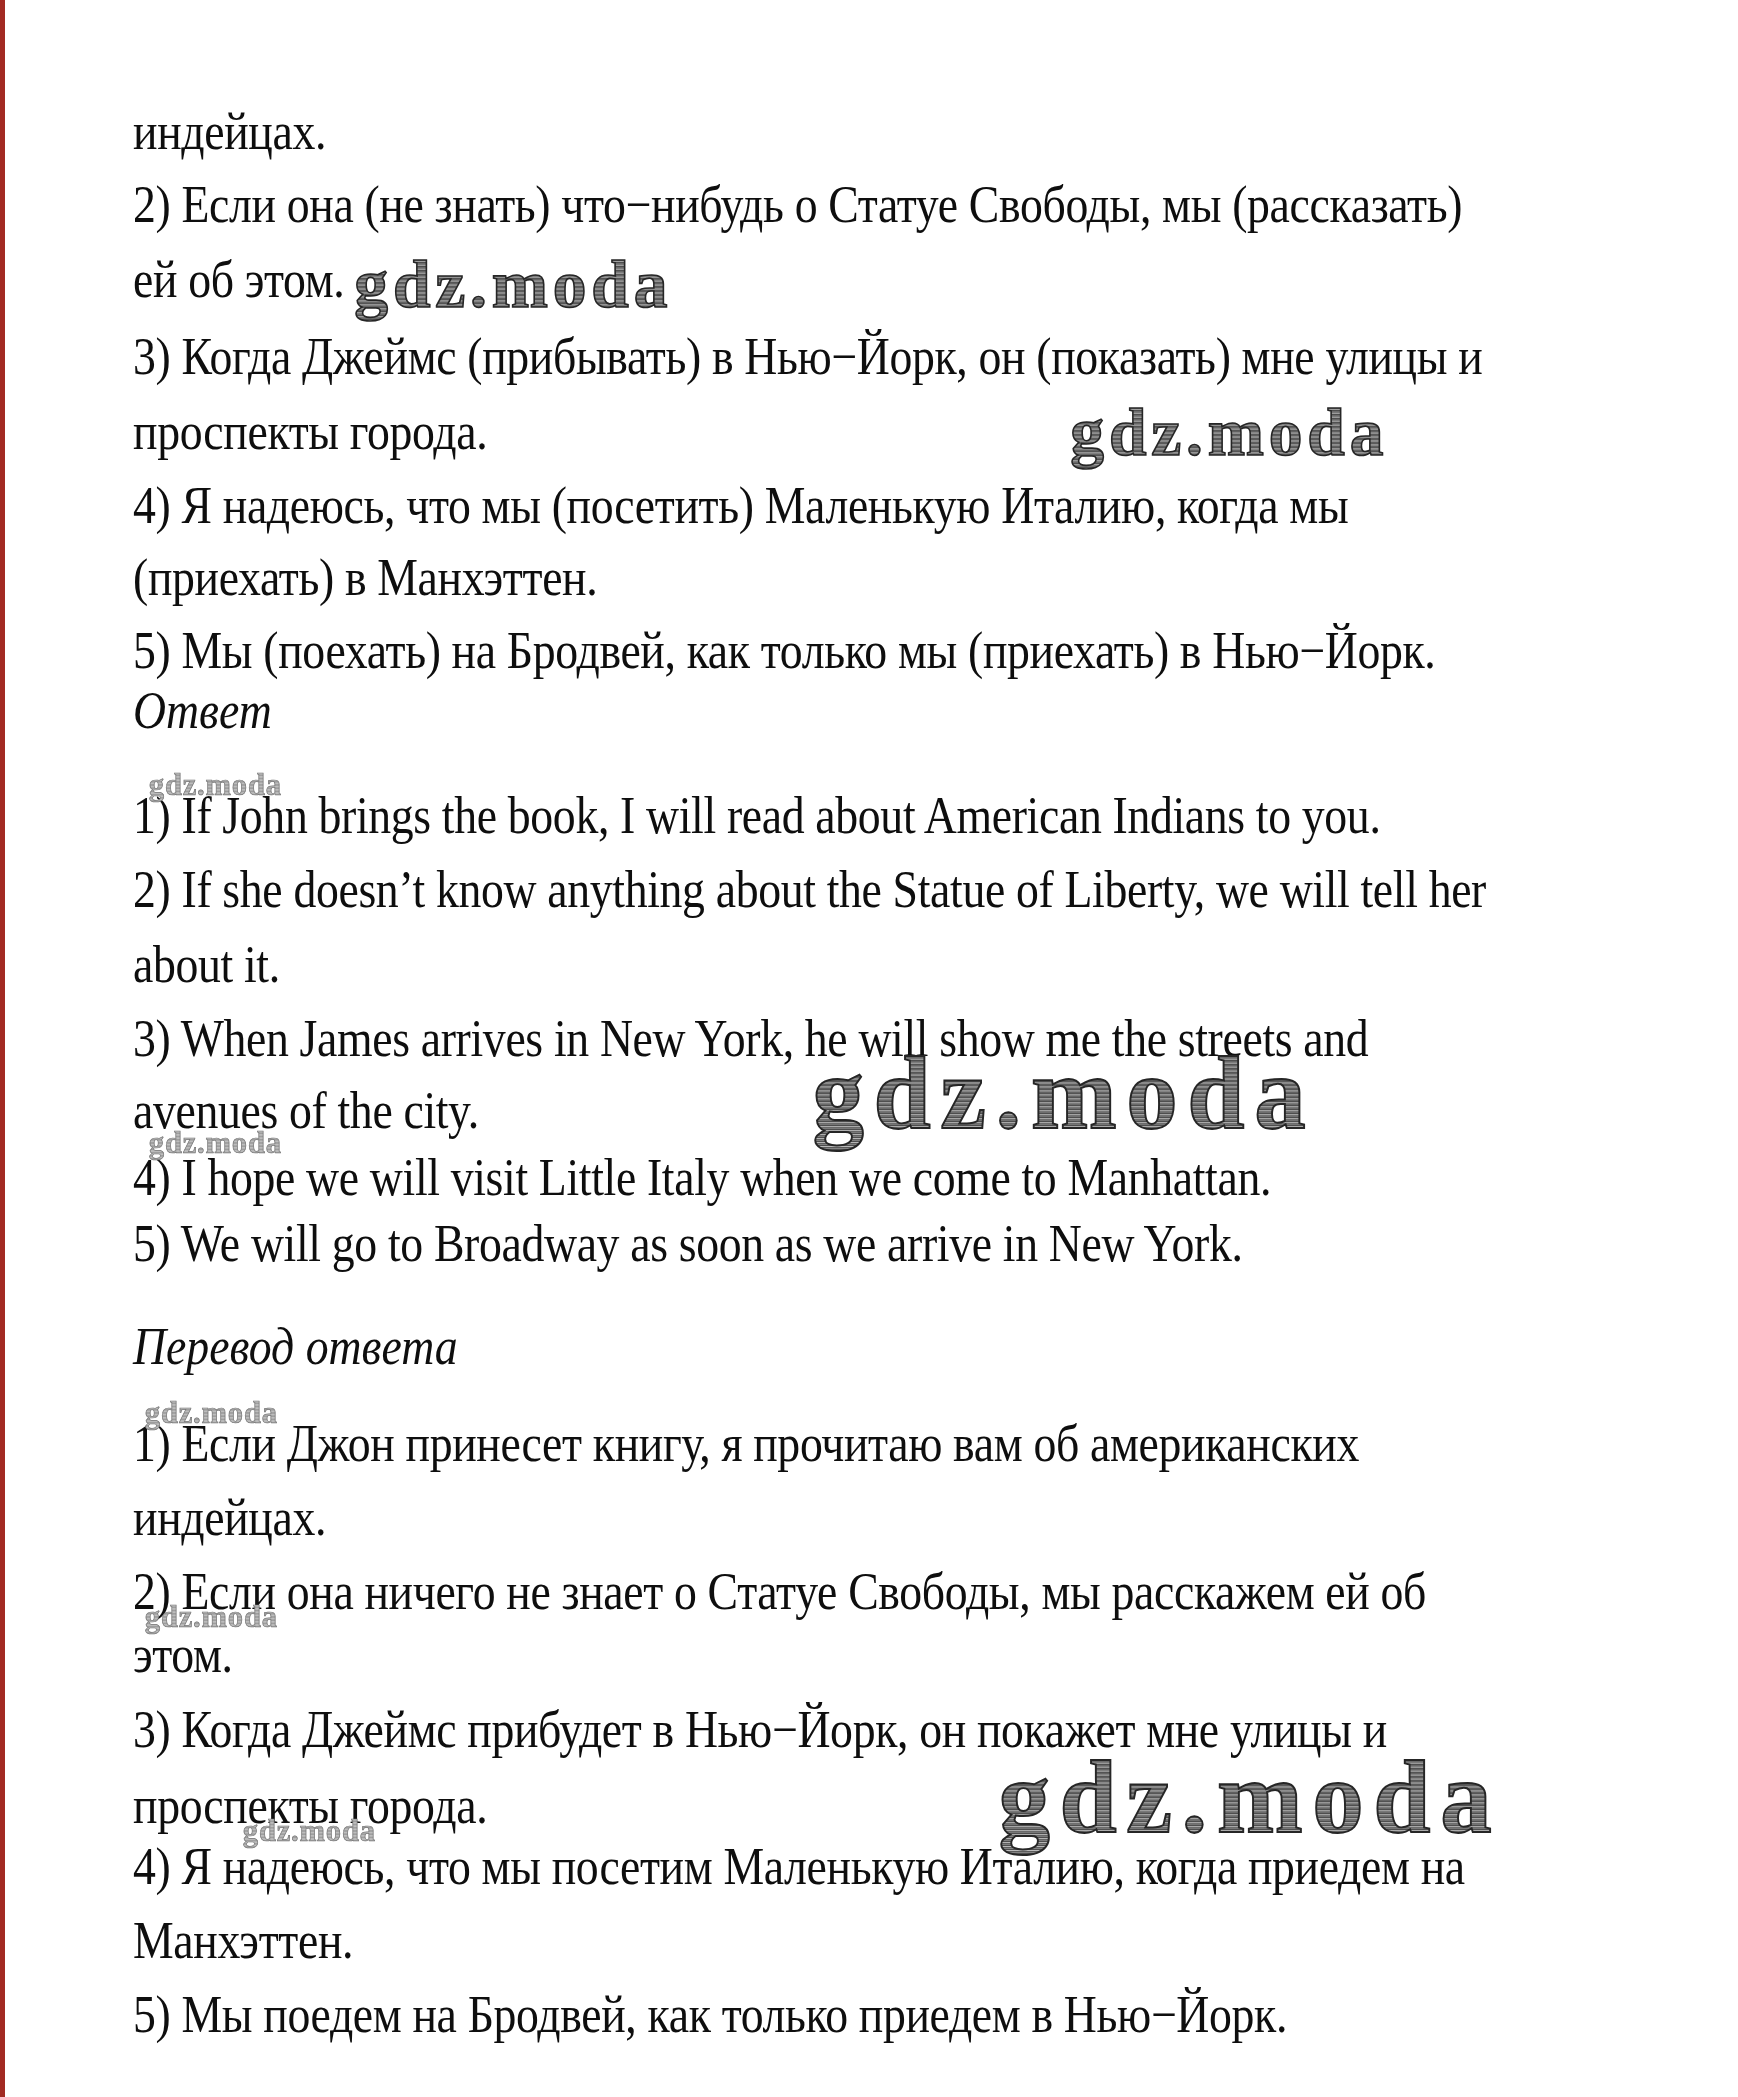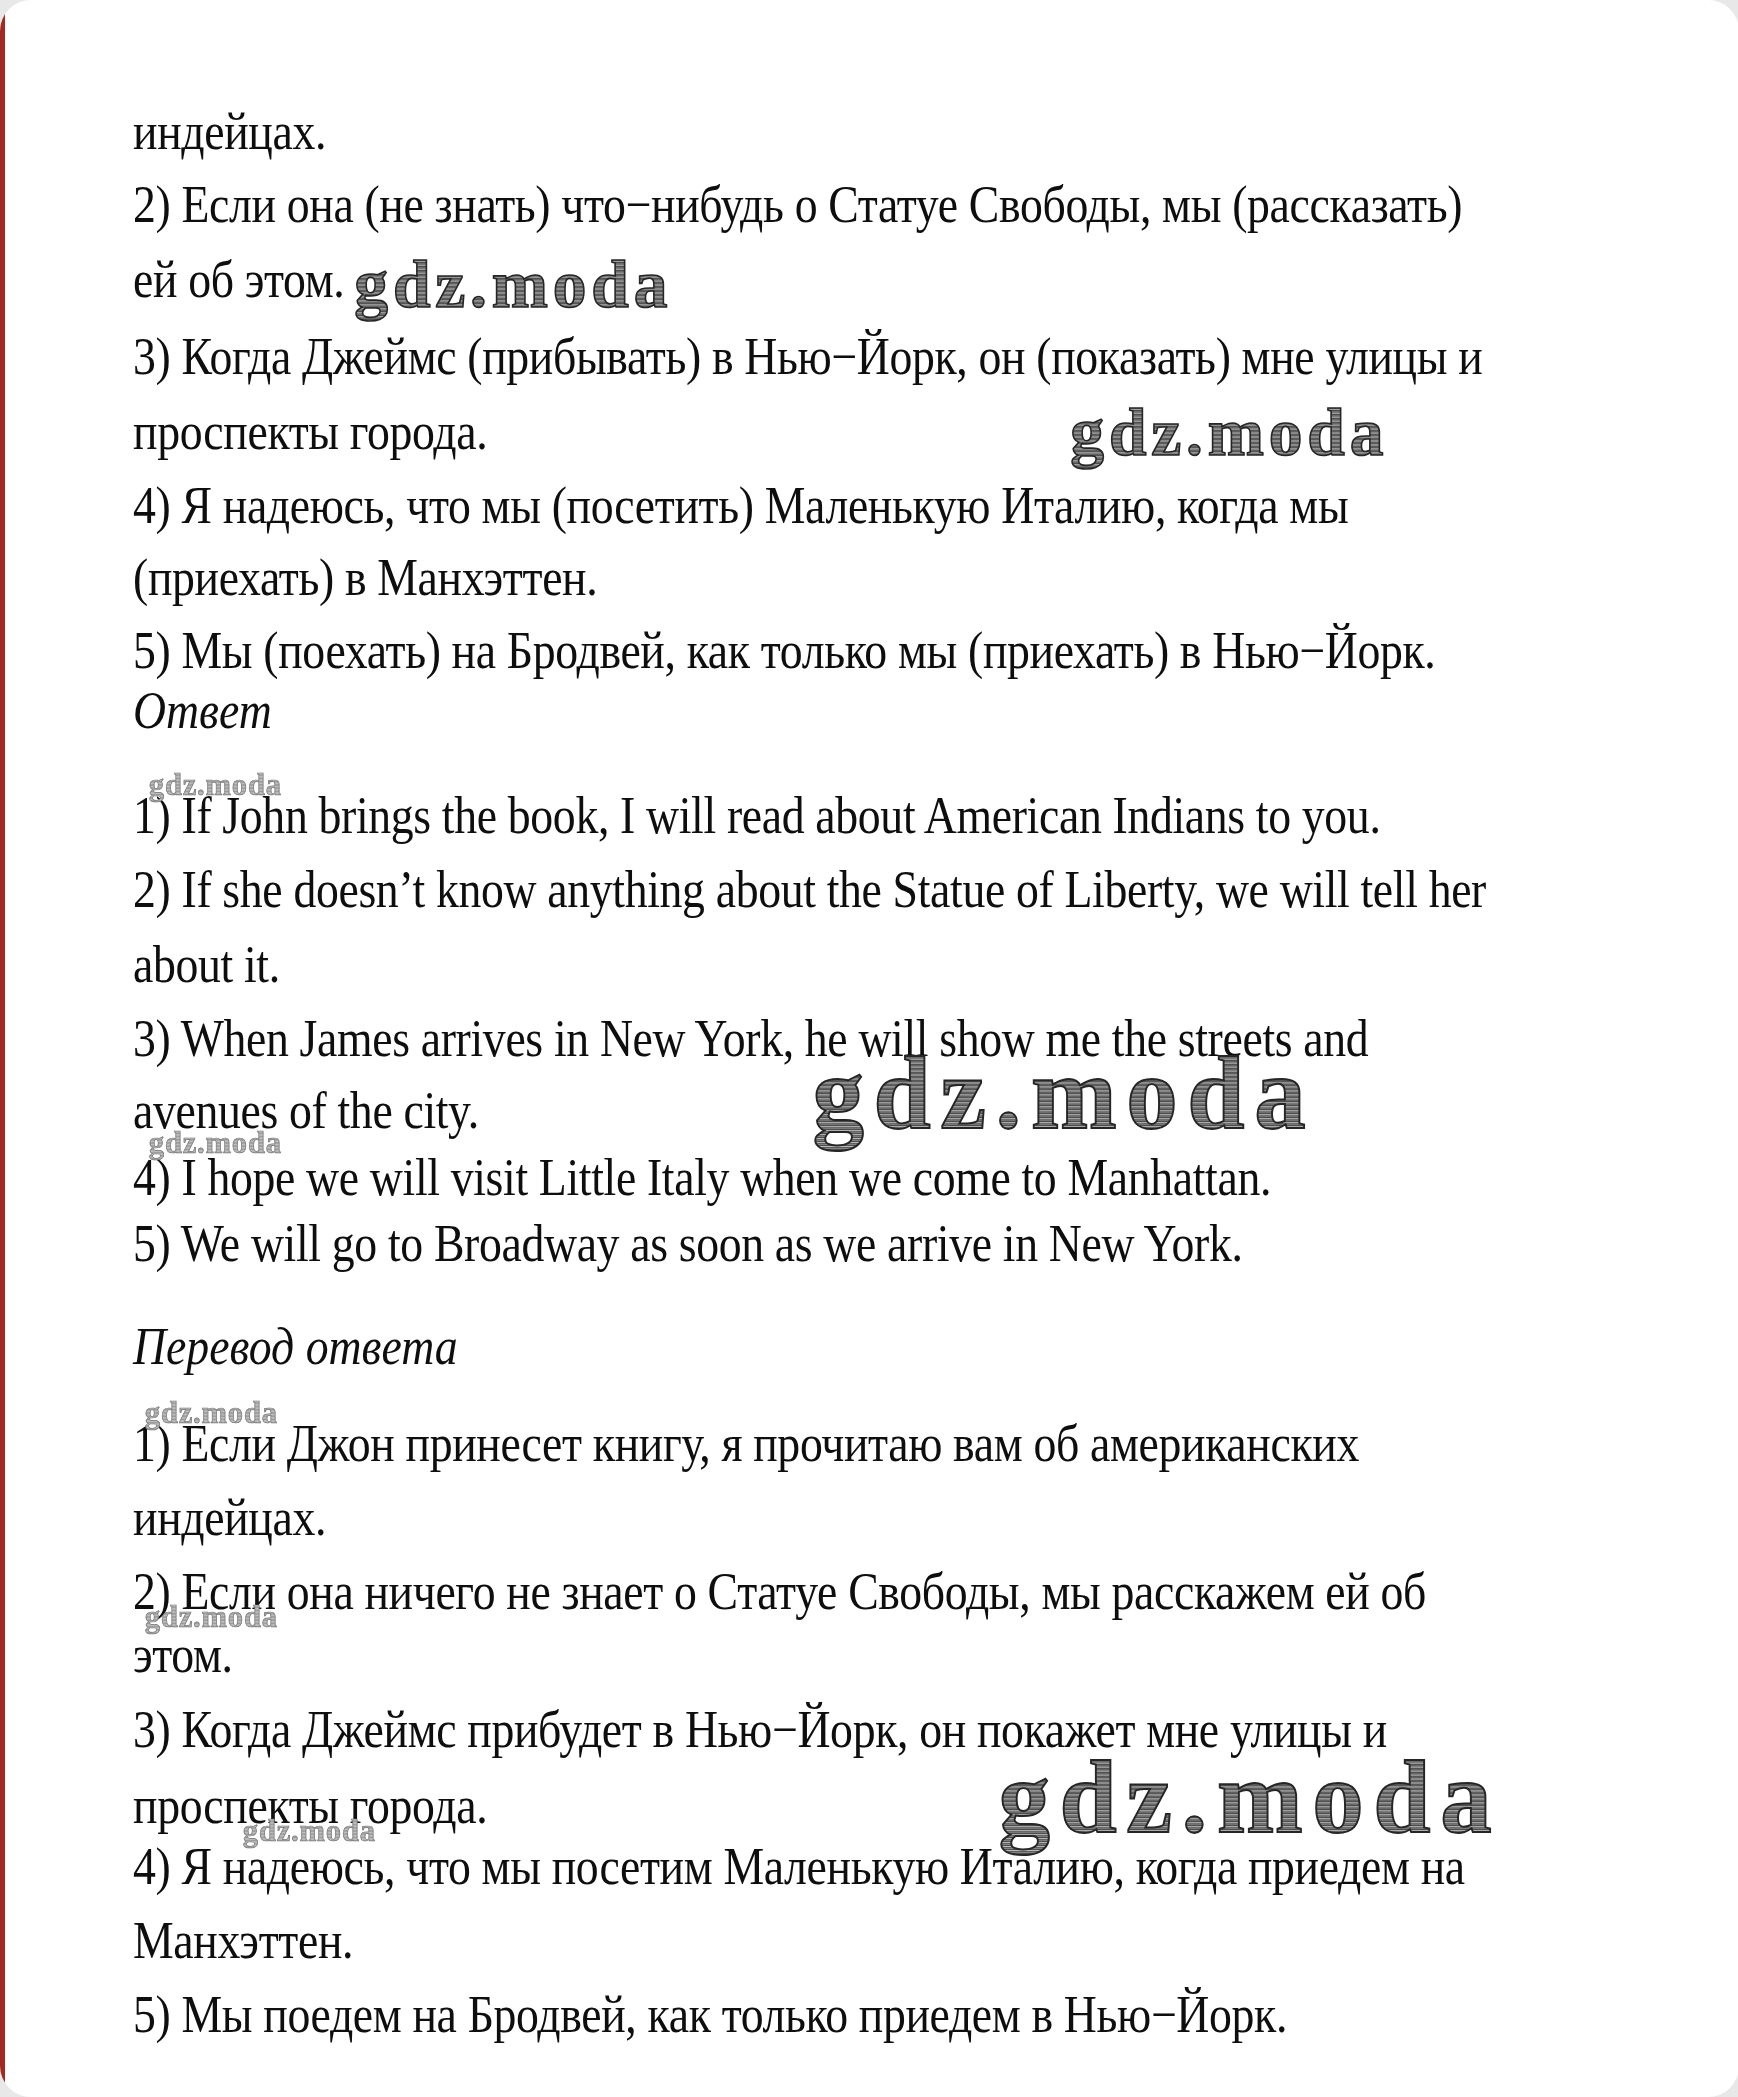--- a/index.html
+++ b/index.html
@@ -3,21 +3,20 @@
 <meta charset="utf-8">
 <style>
   html, body { margin: 0; padding: 0; background: #e8e8e8; }
   .page {
     position: relative;
     width: 1739px;
     height: 2097px;
     background: #ffffff;
     overflow: hidden;
     font-family: "Liberation Serif", serif;
-    border-radius: 31px;
   }
   .edge-strip {
     position: absolute;
     left: 0; top: 0;
     width: 4.8px; height: 100%;
     background: #a22a22;
   }
   .line {
     position: absolute;
     left: 133px;

